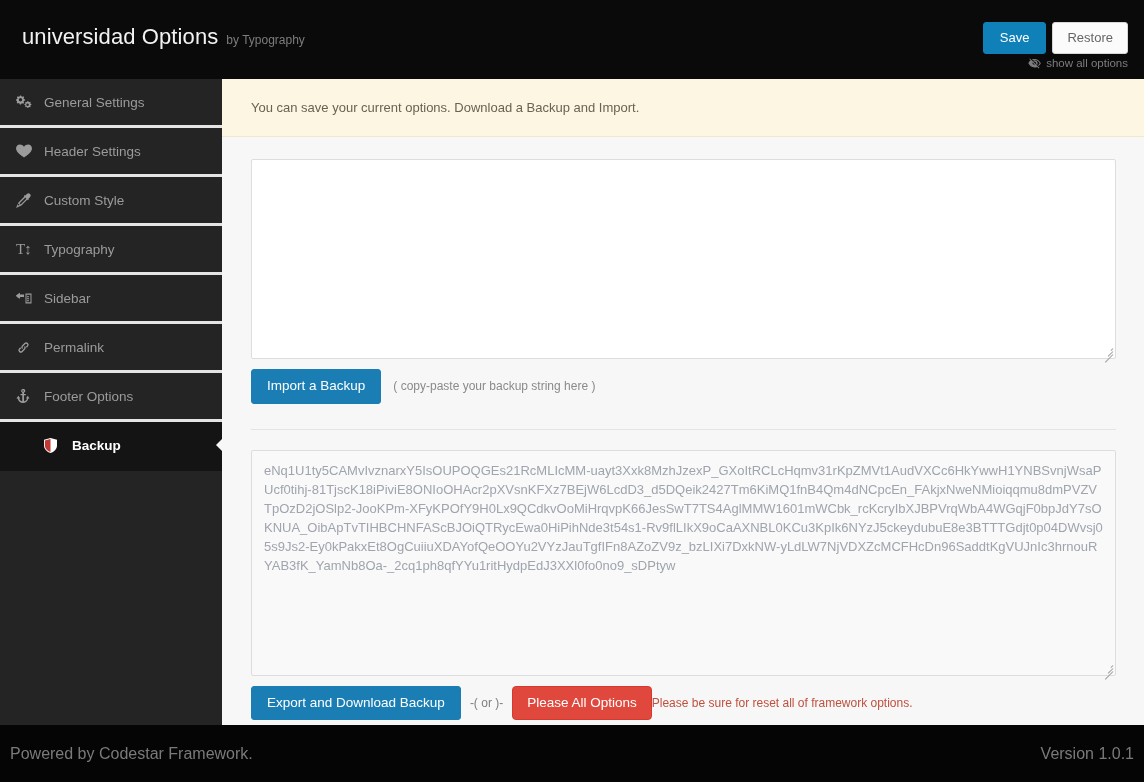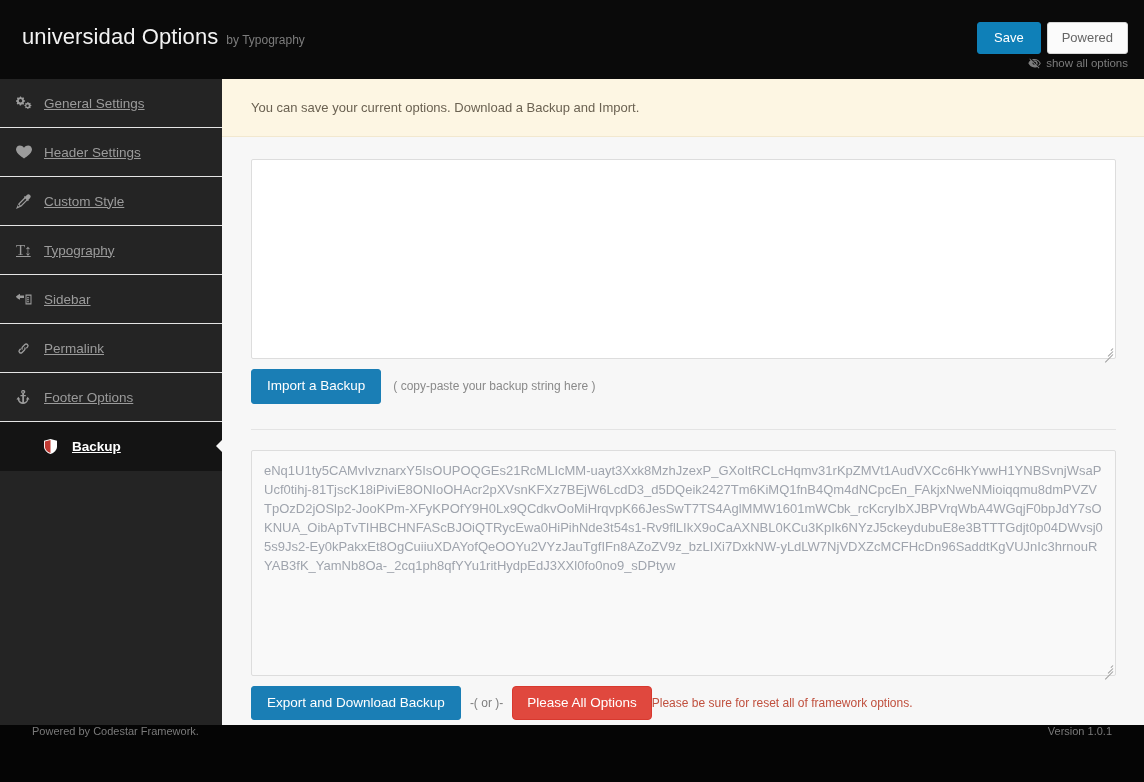--- a/index.html
+++ b/index.html
@@ -98,26 +98,25 @@
     width: 222px;
     flex: 0 0 222px;
     background: #242424;
     position: relative;
   }
   .nav-item {
     height: 49px;
     display: flex;
     align-items: center;
     padding-left: 16px;
-    border-bottom: 1px solid #e5e5e5;
+    border-bottom: 3px solid #e5e5e5;
     color: #9b9b9b;
     font-size: 13.5px;
     cursor: pointer;
     position: relative;
-    text-decoration: underline;
   }
   .nav-item .nav-icon {
     width: 24px;
     flex: 0 0 24px;
     display: flex;
     align-items: center;
     justify-content: flex-start;
     color: #9b9b9b;
   }
   .nav-item .nav-label { margin-left: 4px; }
@@ -251,39 +250,40 @@
     border-top: 1px solid #e4e4e4;
     margin: 25px 0 20px;
   }
 
   
   .footer {
     height: 57px;
     flex: 0 0 57px;
     background: #050505;
     display: flex;
+    align-items: center;
     justify-content: space-between;
-    padding: 0 32px;
-    font-size: 11px;
+    padding: 0 10px;
+    font-size: 16px;
     color: #7a7a7a;
   }
 </style>
 </head>
 <body>
 
 <div class="app">
 
   <div class="header">
     <div class="header-title-wrap">
       <span class="header-title">universidad Options</span>
       <span class="header-by">by Typography</span>
     </div>
     <div class="header-actions">
       <button class="btn btn-save">Save</button>
-      <button class="btn btn-restore">Powered</button>
+      <button class="btn btn-restore">Restore</button>
     </div>
     <div class="show-all">
       <span>
         <svg width="13" height="11" viewBox="0 0 16 13">
           <path d="M8 2.2c3 0 5.4 2 6.4 4.1-.45.95-1.15 1.85-2.02 2.55l.78.78C14.3 8.7 15.2 7.5 15.8 6.3 14.6 3.6 11.6 1.1 8 1.1c-1.1 0-2.1.2-3.05.6l.9.9c.68-.25 1.4-.4 2.15-.4z" fill="#7d7d7d"></path>
           <path d="M8 4.2c1.15 0 2.1.95 2.1 2.1 0 .3-.06.56-.17.8l1.2 1.2c.5-.56.8-1.25.8-2 0-2.17-1.76-3.93-3.93-3.93-.75 0-1.45.22-2.05.6l1.2 1.2c.25-.1.53-.17.85-.17z" fill="#7d7d7d"></path>
           <path d="M1.6 1.1l1.5 1.5C1.9 3.5 1 4.8.4 6.3 1.6 9 4.6 11.5 8 11.5c1.2 0 2.35-.28 3.4-.76l1.9 1.9.8-.8L2.4.3l-.8.8zm4.1 4.1l2.6 2.6c-.2.07-.4.1-.6.1-1.15 0-2.1-.95-2.1-2.1 0-.21.03-.41.1-.6z" fill="#7d7d7d"></path>
         </svg>
       </span>
       <span>show all options</span>

